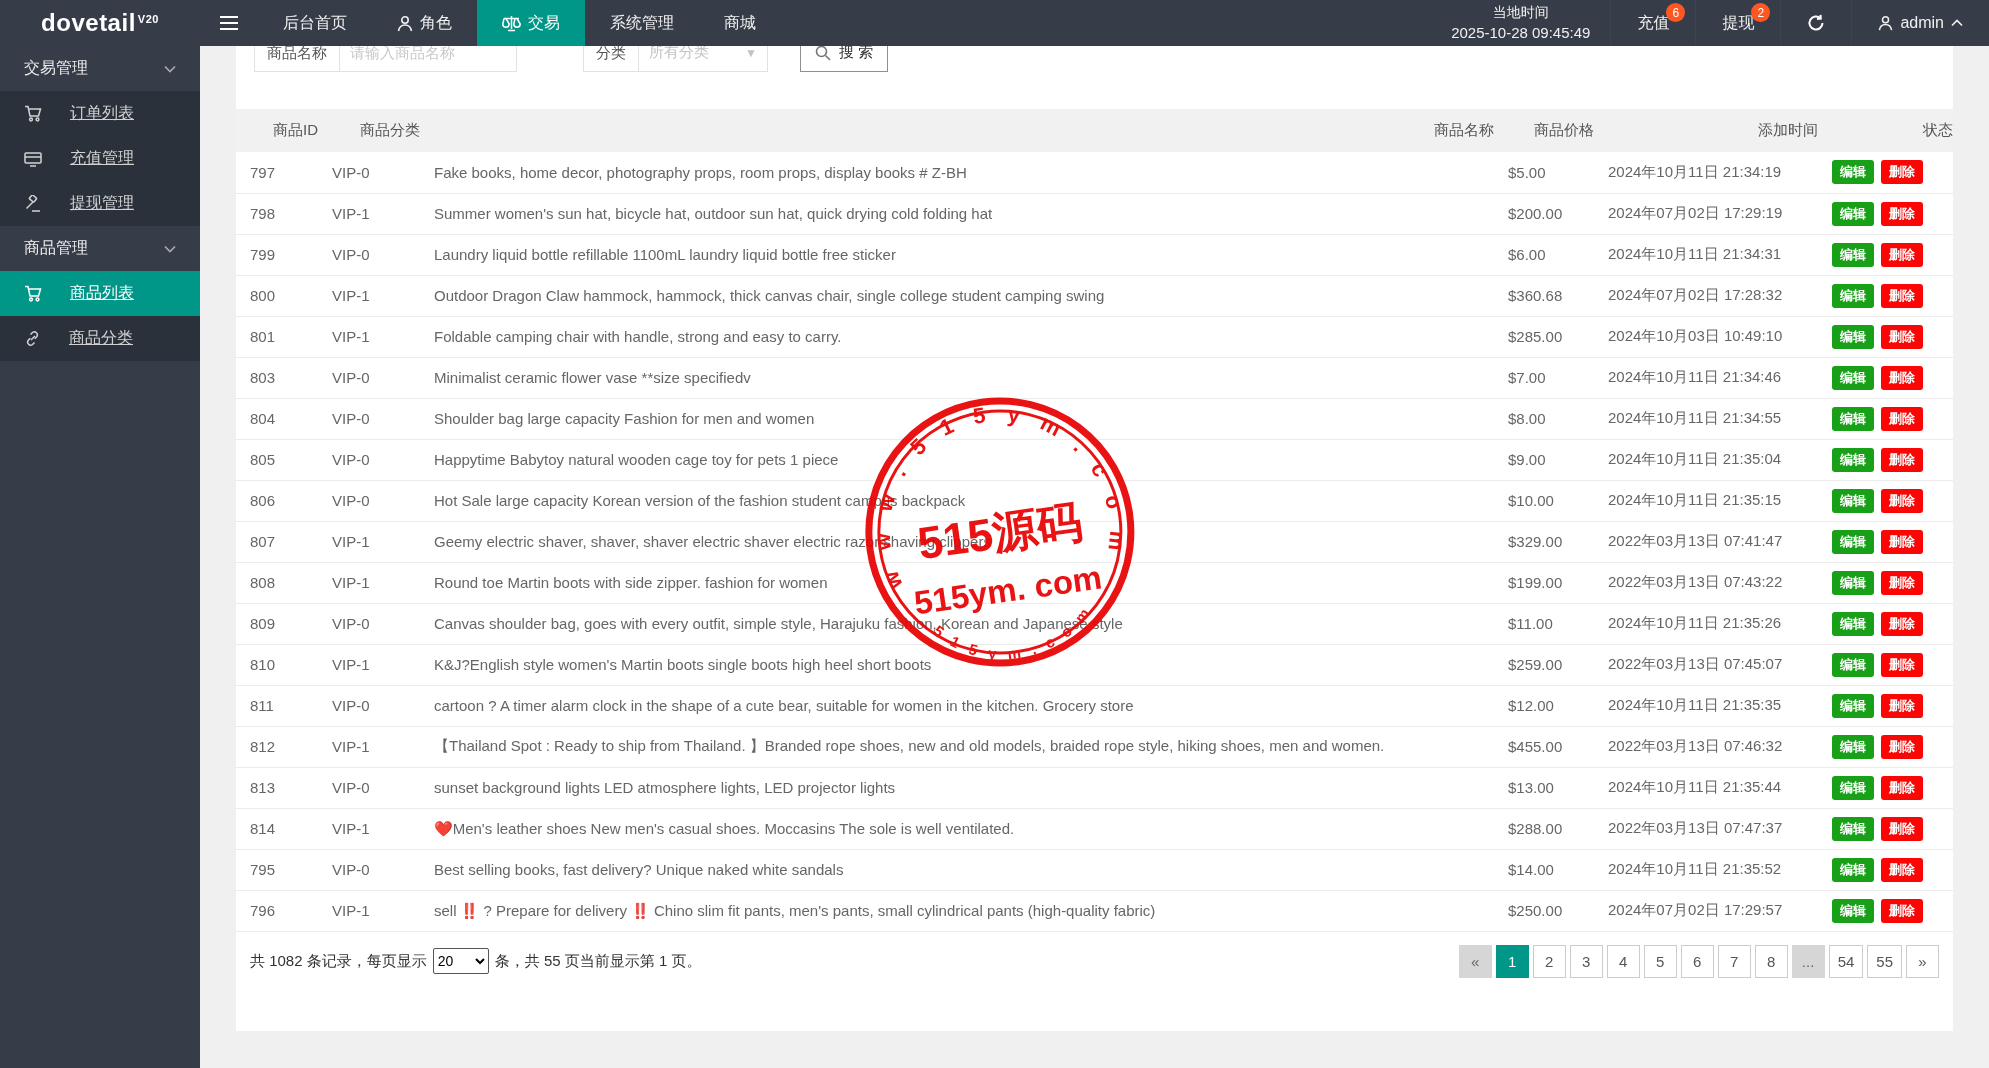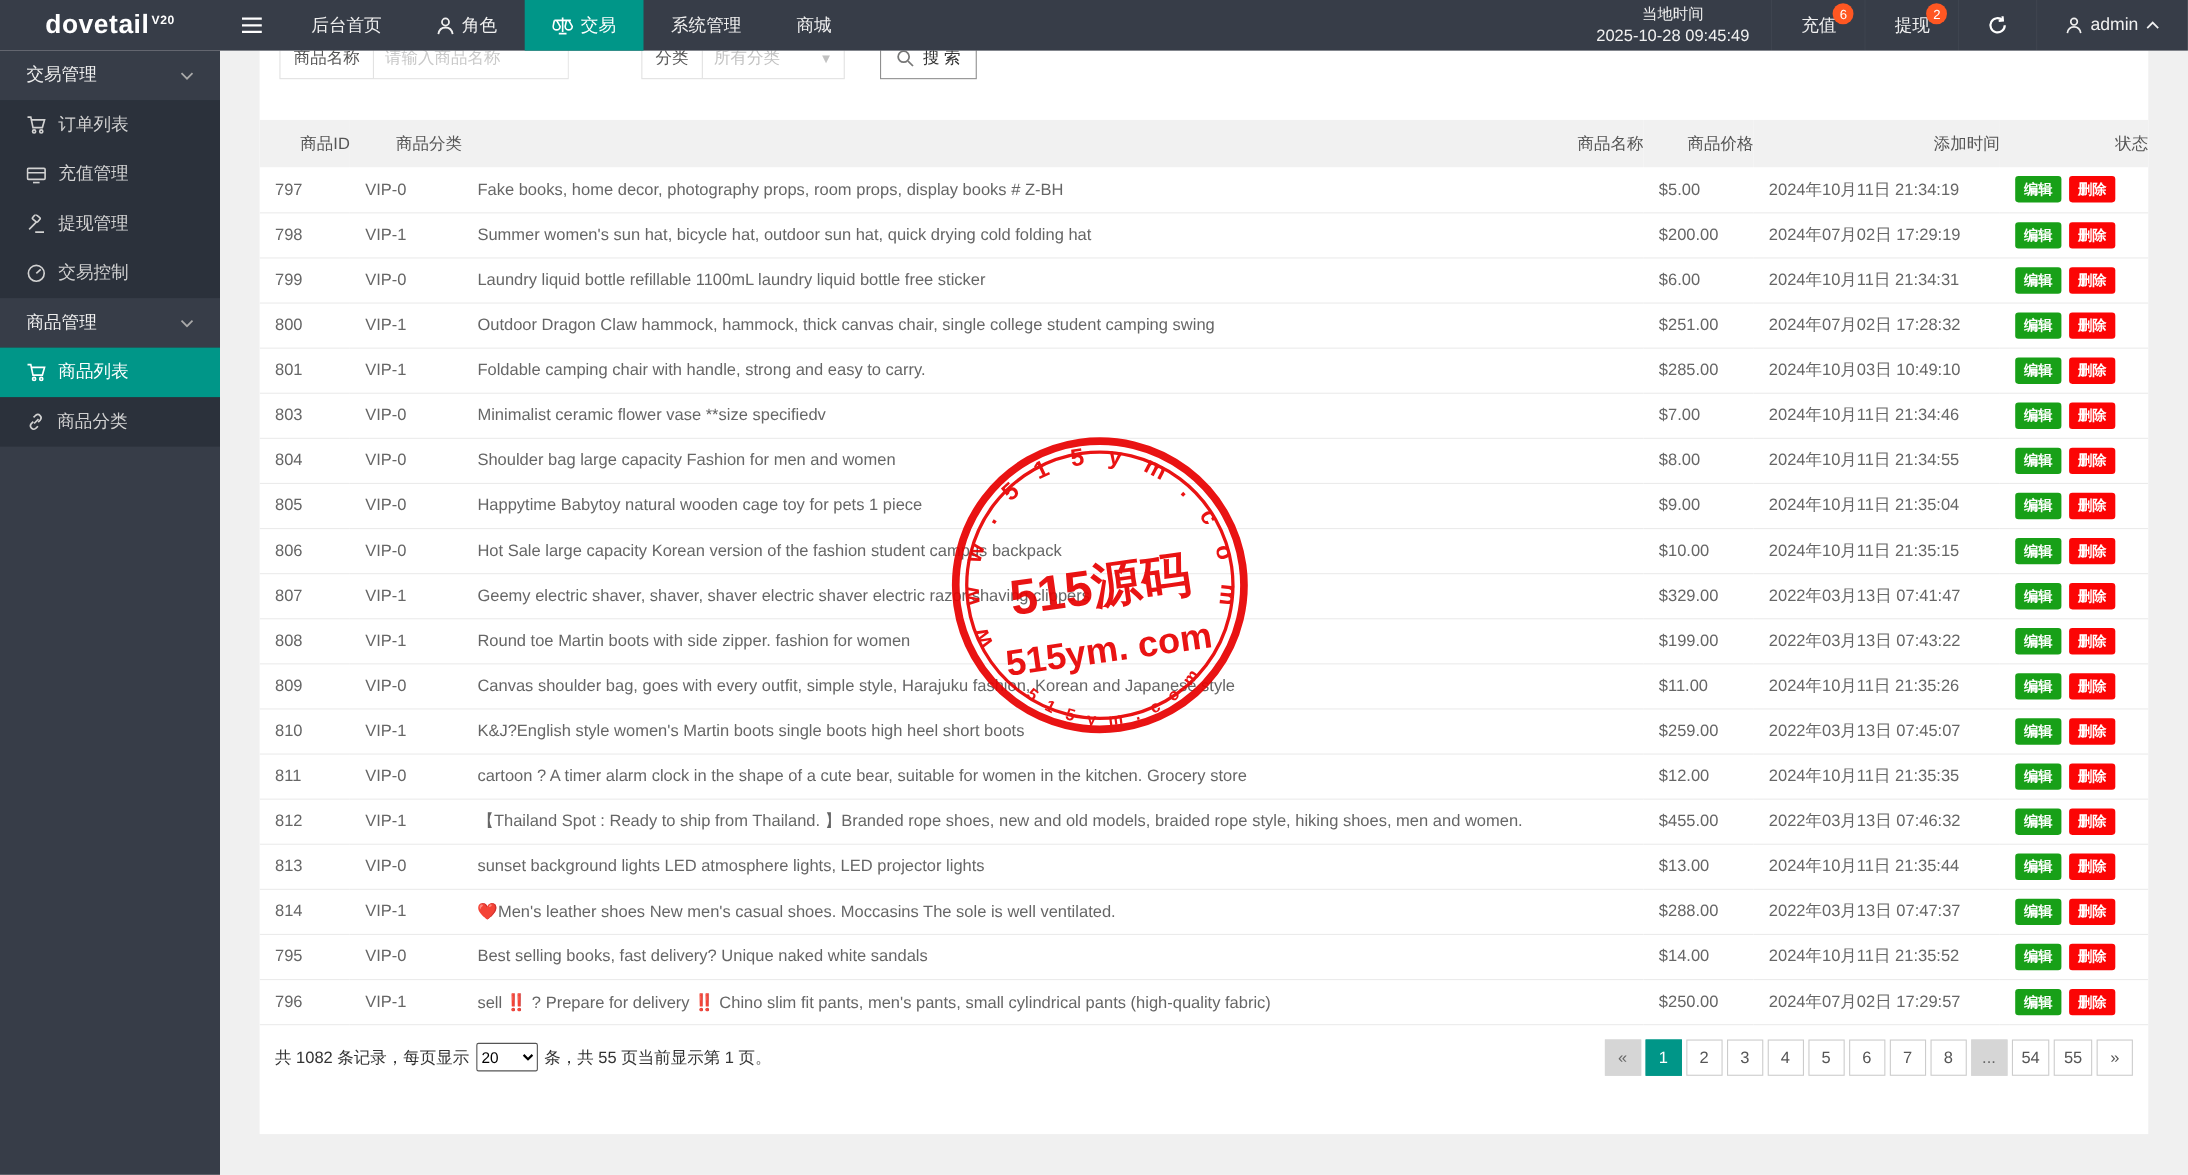--- a/index.html
+++ b/index.html
@@ -17,21 +17,21 @@
   .localtime .lt-value { font-size:15px; }
   .nav-action { position:relative; display:flex; align-items:center; padding:0 26px; font-size:16px; cursor:pointer; border-left:1px solid rgba(255,255,255,.04); }
   .badge { position:absolute; top:3px; right:10px; min-width:19px; height:19px; padding:0 4px; background:#ff5722; color:#fff; border-radius:10px; font-size:12px; display:flex; align-items:center; justify-content:center; }
   .admin-box { display:flex; align-items:center; gap:7px; padding:0 26px; font-size:16px; cursor:pointer; border-left:1px solid rgba(255,255,255,.04); }
   svg.icon { display:block; }
 
   
   .sidebar { position:absolute; top:46px; left:0; width:200px; height:1022px; background:#373d48; color:#d8d8d8; font-size:16px; z-index:50; }
   .side-group-header { height:45px; display:flex; align-items:center; justify-content:space-between; padding:0 24px; color:#eee; cursor:pointer; }
   .side-sub { background:#2b313b; }
-  .side-item { height:45px; display:flex; align-items:center; gap:11px; padding:0 24px; color:#d2d2d2; cursor:pointer; }
+  .side-item { height:45px; display:flex; align-items:center; gap:28px; padding:0 24px; color:#d2d2d2; cursor:pointer;text-decoration:underline; }
   .side-item.active { background:#009688; color:#fff; }
 
   
   .content { position:absolute; left:200px; top:46px; width:1789px; height:1022px; background:#f0f0f0; }
   .card { margin:0 36px; width:1717px; height:985px; background:#fff; overflow:hidden; position:relative; }
 
   
   .search-row { display:flex; align-items:flex-start; margin:-13px 0 0 18px; }
   .input-group { display:flex; border:1px solid #e2e2e2; height:39px; background:#fff; }
   .addon { padding:0 12px; line-height:37px; font-size:15px; color:#555; border-right:1px solid #e2e2e2; white-space:nowrap; }
@@ -182,29 +182,20 @@
     </div>
     <div class="side-item">
       <span>
           <svg class="icon" width="18" height="17" viewBox="0 0 18 17" fill="none" stroke="#d2d2d2" stroke-width="1.5">
             <rect x="6" y="1" width="6" height="5" rx="1" transform="rotate(40 9 3.5)"></rect>
             <line x1="9" y1="7" x2="2.5" y2="13.5"></line>
             <line x1="8" y1="16" x2="16" y2="16"></line>
           </svg>
         </span>
       <span>提现管理</span>
-    </div>
-    <div class="side-item">
-      <span>
-          <svg class="icon" width="18" height="17" viewBox="0 0 18 17" fill="none" stroke="#d2d2d2" stroke-width="1.5">
-            <circle cx="9" cy="8.5" r="7.2"></circle>
-            <line x1="9" y1="8.5" x2="13" y2="4.8"></line>
-          </svg>
-        </span>
-      <span>交易控制</span>
     </div>
   </div>
   <div class="side-group-header">
     <span>商品管理</span>
     <span>
         <svg class="icon" width="12" height="8" viewBox="0 0 12 8" fill="none" stroke="#aaa" stroke-width="1.6">
           <polyline points="1,1.5 6,6.5 11,1.5"></polyline>
         </svg>
       </span>
   </div>
@@ -301,21 +292,21 @@
             <td>VIP-0</td>
             <td>Laundry liquid bottle refillable 1100mL laundry liquid bottle free sticker</td>
             <td>$6.00</td>
             <td>2024年10月11日 21:34:31</td>
             <td><button class="btn edit">编辑</button><button class="btn del">删除</button></td>
           </tr>
           <tr>
             <td>800</td>
             <td>VIP-1</td>
             <td>Outdoor Dragon Claw hammock, hammock, thick canvas chair, single college student camping swing</td>
-            <td>$251.00</td>
+            <td>$360.68</td>
             <td>2024年07月02日 17:28:32</td>
             <td><button class="btn edit">编辑</button><button class="btn del">删除</button></td>
           </tr>
           <tr>
             <td>801</td>
             <td>VIP-1</td>
             <td>Foldable camping chair with handle, strong and easy to carry.</td>
             <td>$285.00</td>
             <td>2024年10月03日 10:49:10</td>
             <td><button class="btn edit">编辑</button><button class="btn del">删除</button></td>

